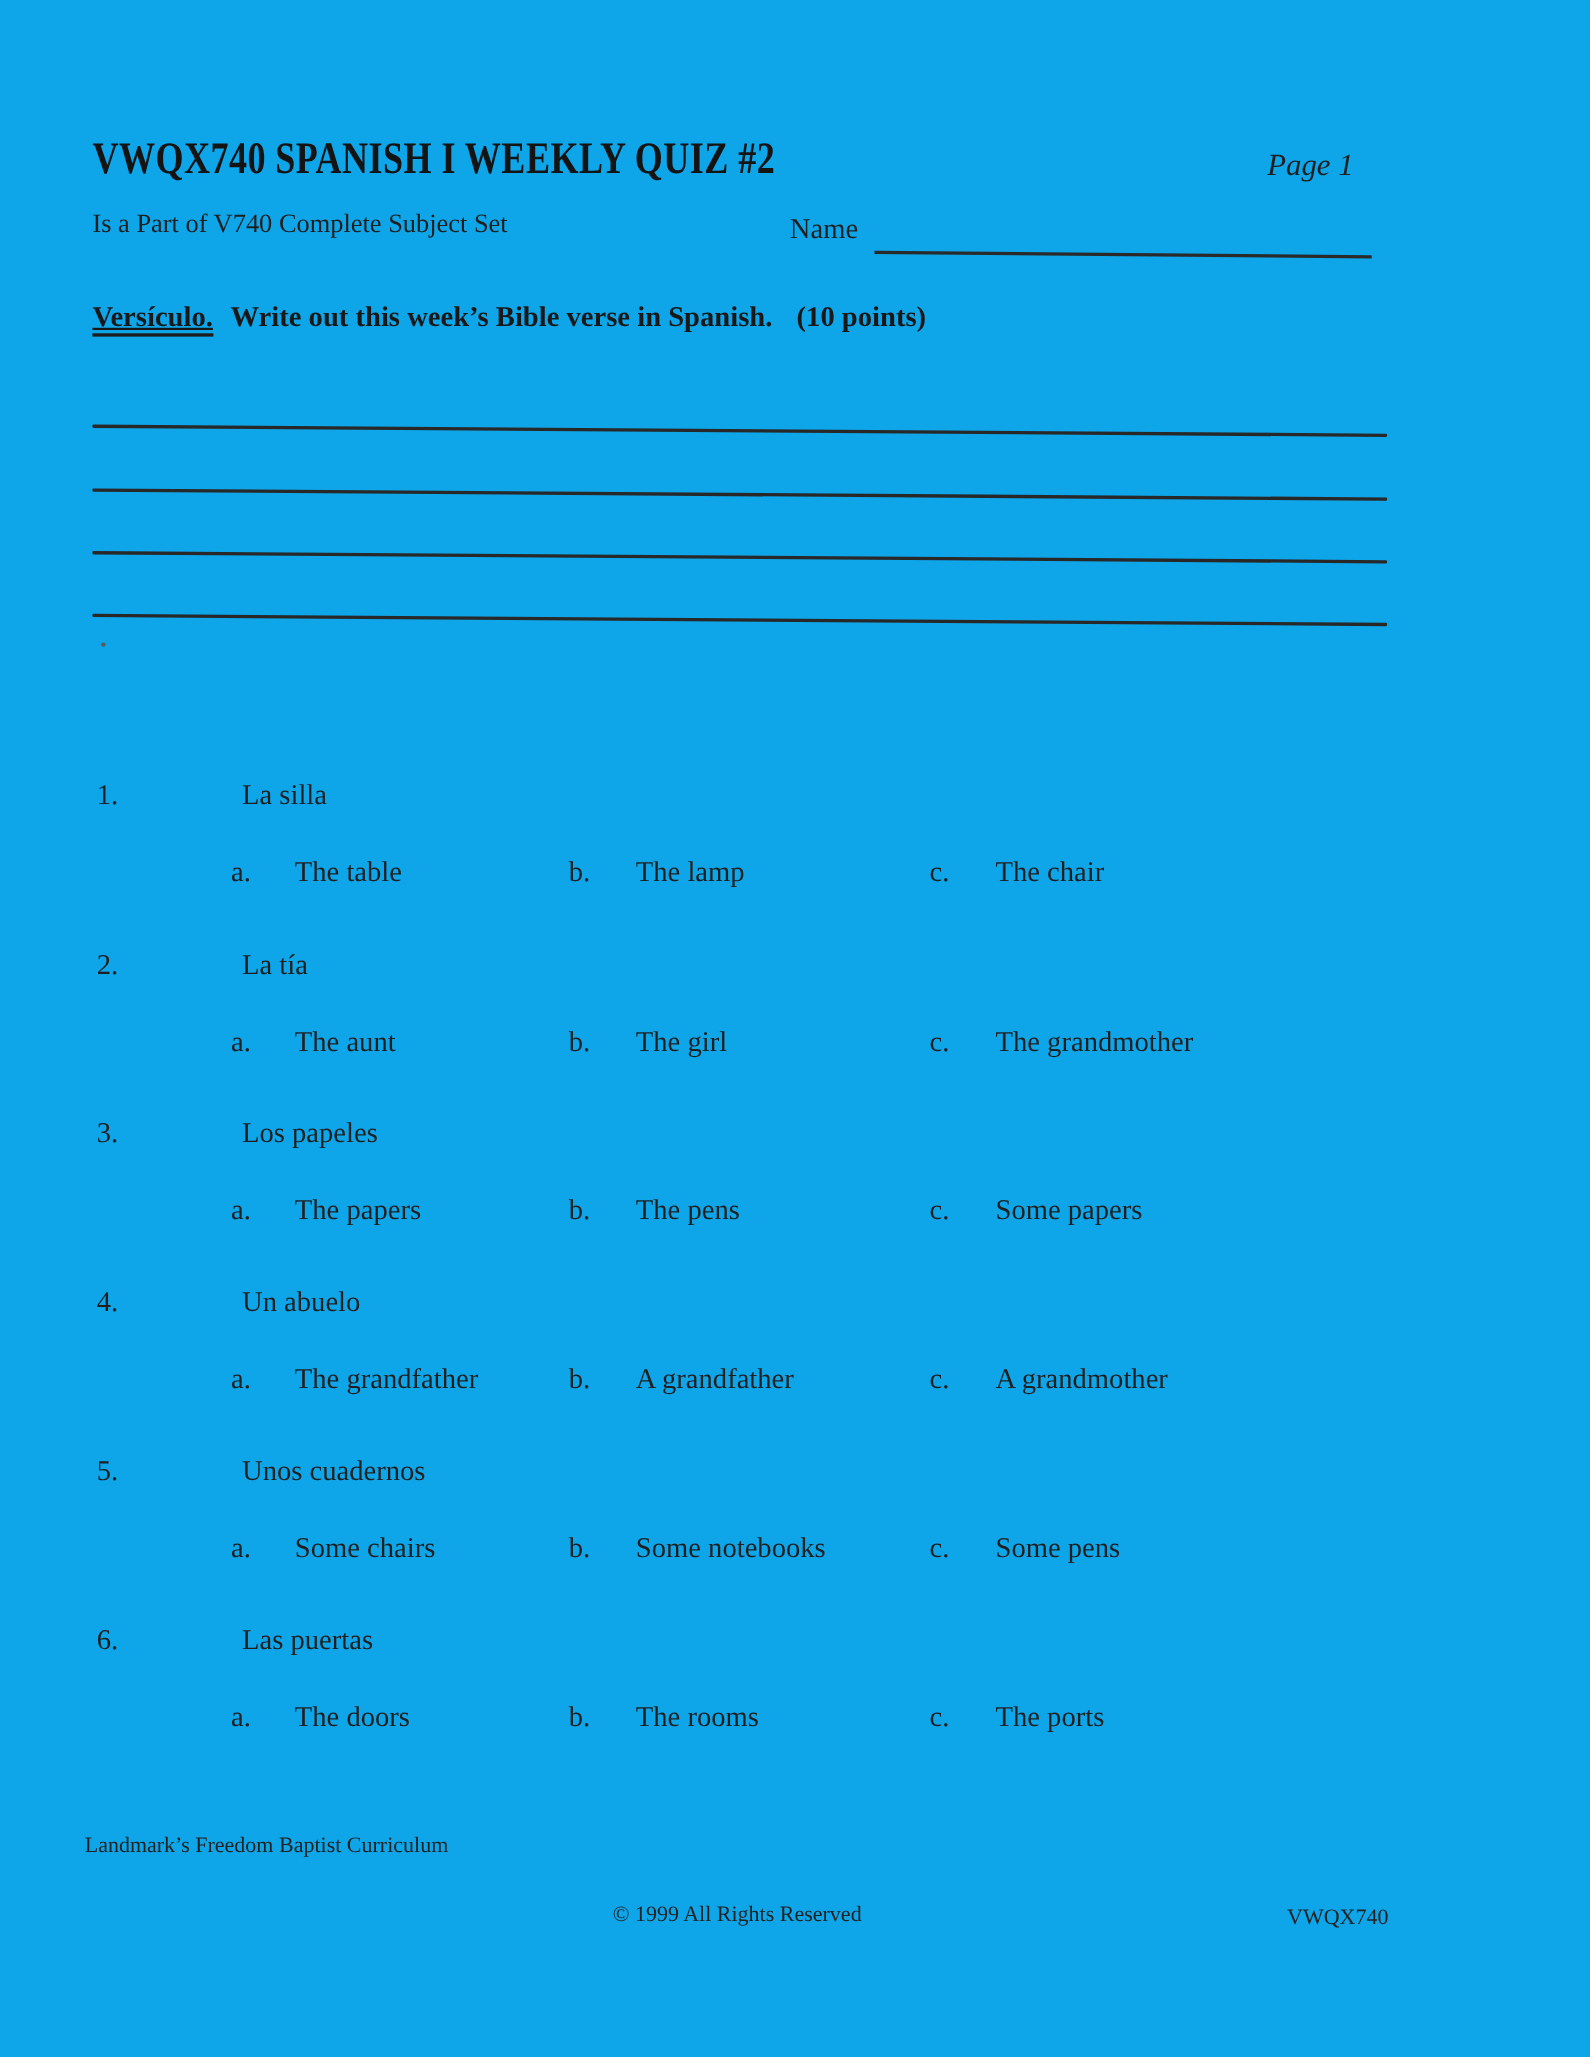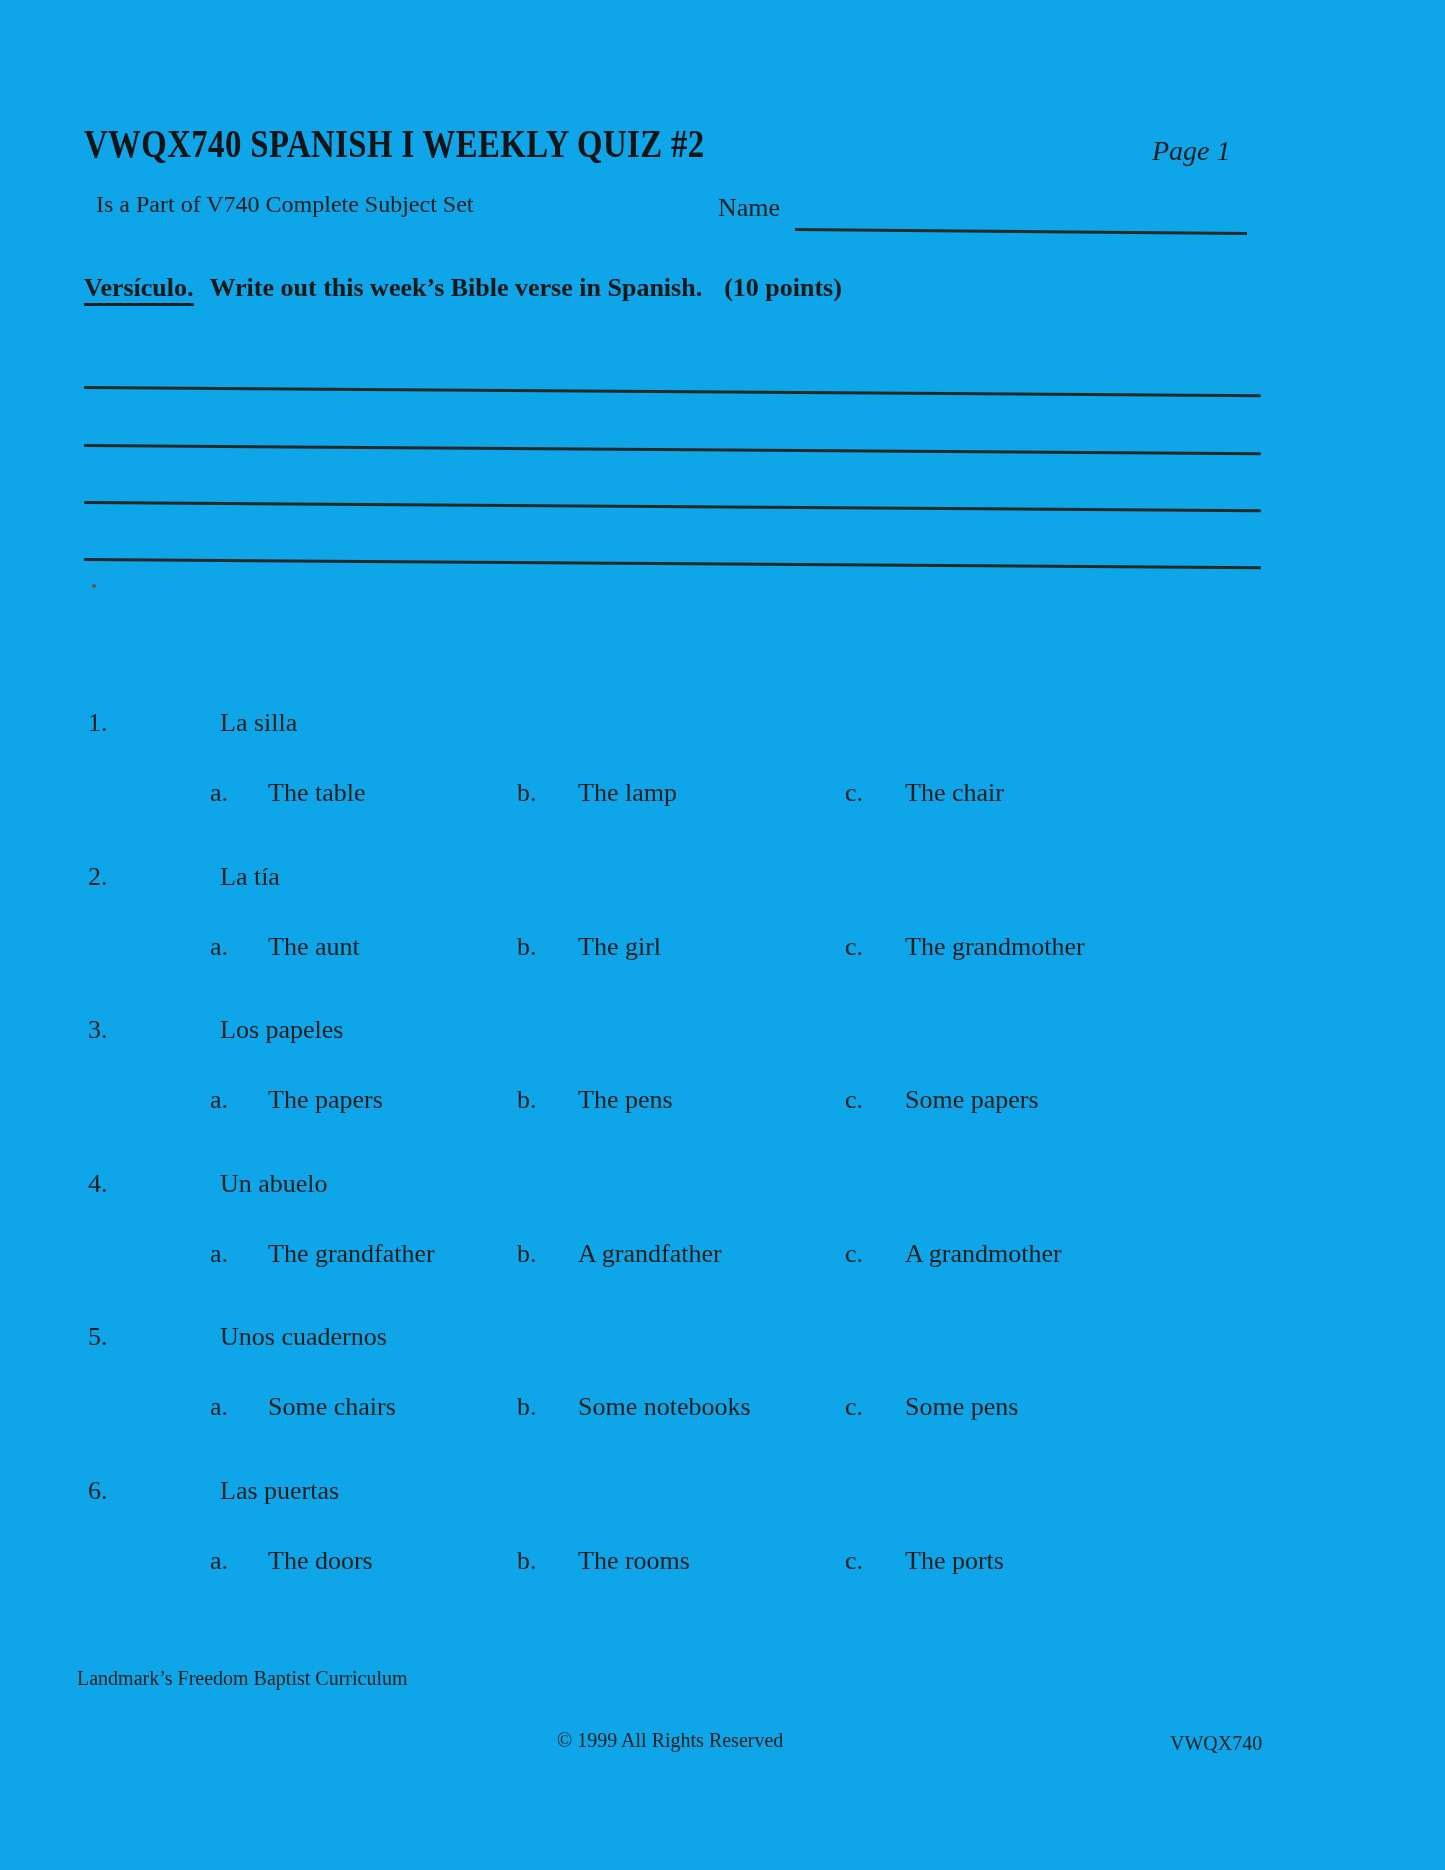--- a/index.html
+++ b/index.html
@@ -16,31 +16,31 @@
   .abs { position: absolute; white-space: nowrap; line-height: 1; }
 
   
   .title {
     top: 123px; left: 84px;
     font-size: 41px; font-weight: bold; color: #141414;
     transform: scaleX(0.80); transform-origin: left top;
     letter-spacing: 0.5px;
   }
   .page-num { top: 137px; left: 1152px; font-size: 28px; font-style: italic; }
-  .subtitle { top: 192px; left: 96px; font-size: 24px; }
+  .subtitle { top: 192px; left: 84px; font-size: 24px; }
   .name-label { top: 195px; left: 718px; font-size: 26px; }
   .name-line {
     top: 228px; left: 795px; width: 452px; height: 3px;
     background: #2a2a2a; transform: rotate(0.5deg); transform-origin: left center;
   }
 
   
   .sec-heading { font-size: 26px; font-weight: bold; color: #181818; }
   .sec-heading .hword {
-    display: inline-block; border-bottom: 3px solid #1d1d1d; padding-bottom: 2px;
+    display: inline-block; border-bottom: 3px solid #1d1d1d; padding-bottom: 2px; text-decoration: underline;
   }
   .sec-heading .instr { margin-left: 16px; }
   .sec-heading .pts { margin-left: 22px; }
   .versiculo-heading { top: 275px; left: 84px; }
   .vocab-heading { top: 617px; left: 84px; }
 
   
   .write-line {
     position: absolute; left: 84px; width: 1177px; height: 3px;
     background: #282828; transform: rotate(0.4deg); transform-origin: left center;

